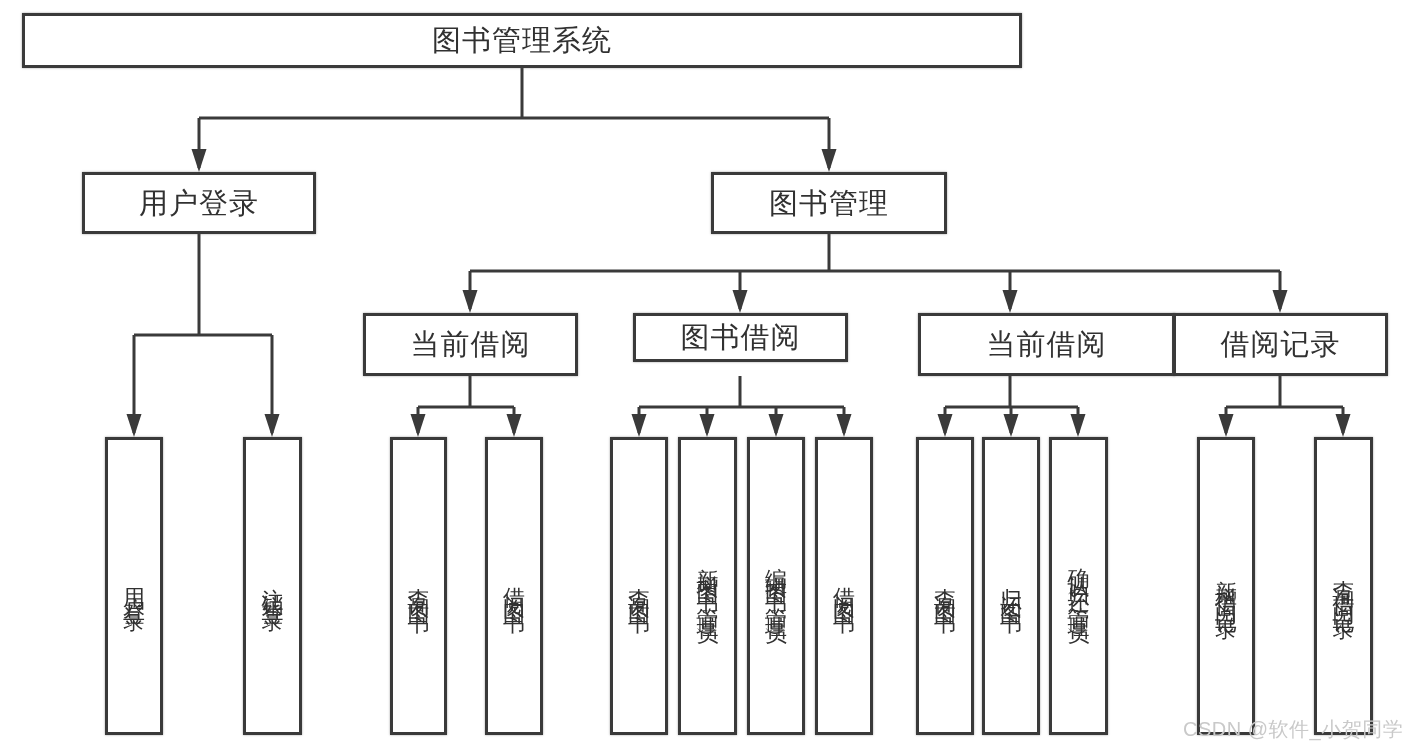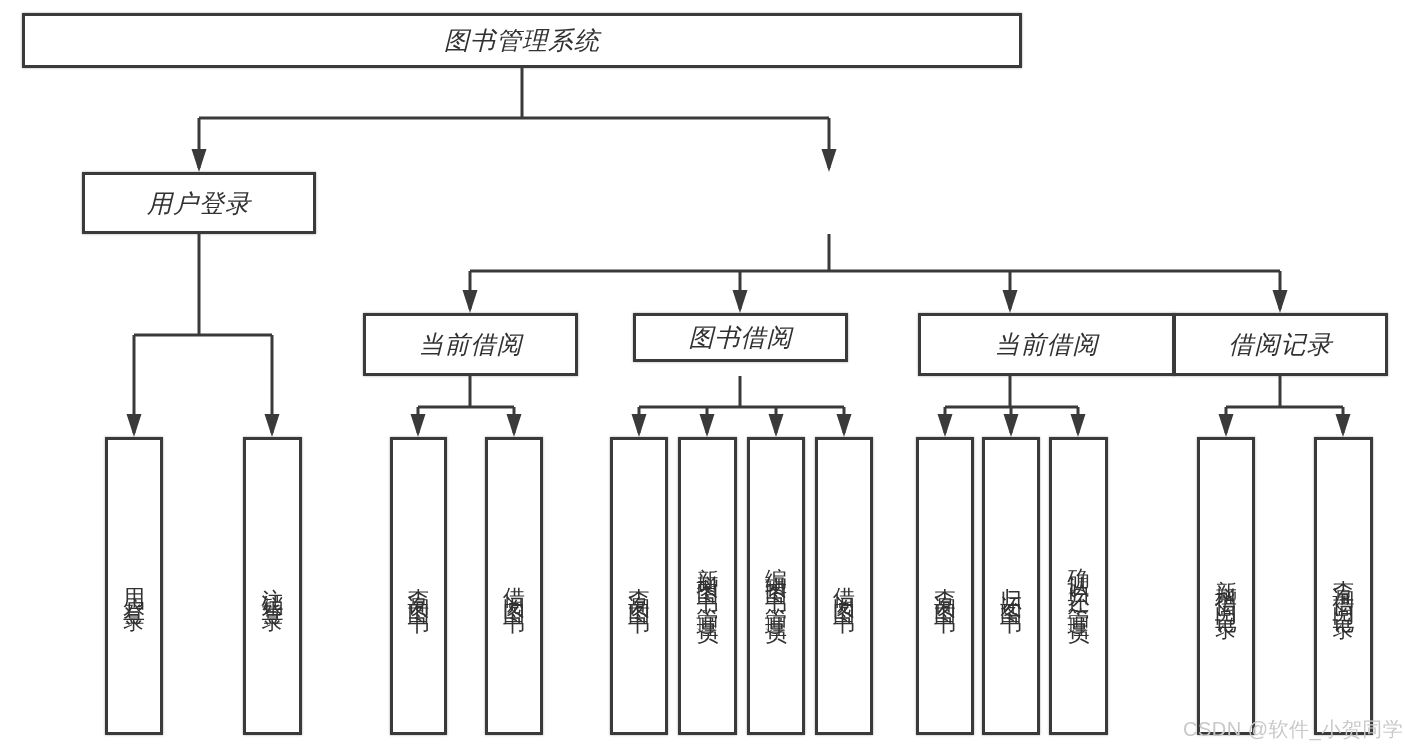--- a/index.html
+++ b/index.html
@@ -18,25 +18,24 @@
   .box{
     position:absolute;z-index:1;
     background:var(--bg);
     border:3px solid var(--line);
     box-sizing:border-box;
     display:flex;align-items:center;justify-content:center;
     box-shadow:0 0 2px rgba(90,90,90,.55);
   }
   .hlabel{
     color:var(--text);
-    font-size:25px;
+    font-size:29px;
     letter-spacing:1px;
     white-space:nowrap;
     line-height:1;
-    font-style:italic;
   }
   .vlabel{
     color:var(--text);
     writing-mode:vertical-rl;
     text-orientation:mixed;
     font-size:22px;
     letter-spacing:8px;
     line-height:1;
     white-space:nowrap;
   }
@@ -98,20 +97,23 @@
     </g>
   </svg>
 
   <div class="box" style="left:22px;top:13px;width:1000px;height:55px">
     <span class="hlabel">图书管理系统</span>
   </div>
 
   <div class="box" style="left:82px;top:172px;width:234px;height:62px">
     <span class="hlabel">用户登录</span>
   </div>
+  <div class="box" style="left:711px;top:172px;width:236px;height:62px">
+    <span class="hlabel">图书管理</span>
+  </div>
 
   <div class="box" style="left:363px;top:313px;width:215px;height:63px">
     <span class="hlabel">当前借阅</span>
   </div>
   <div class="box" style="left:633px;top:313px;width:215px;height:49px">
     <span class="hlabel">图书借阅</span>
   </div>
   <div class="box" style="left:918px;top:313px;width:257px;height:63px">
     <span class="hlabel">当前借阅</span>
   </div>

